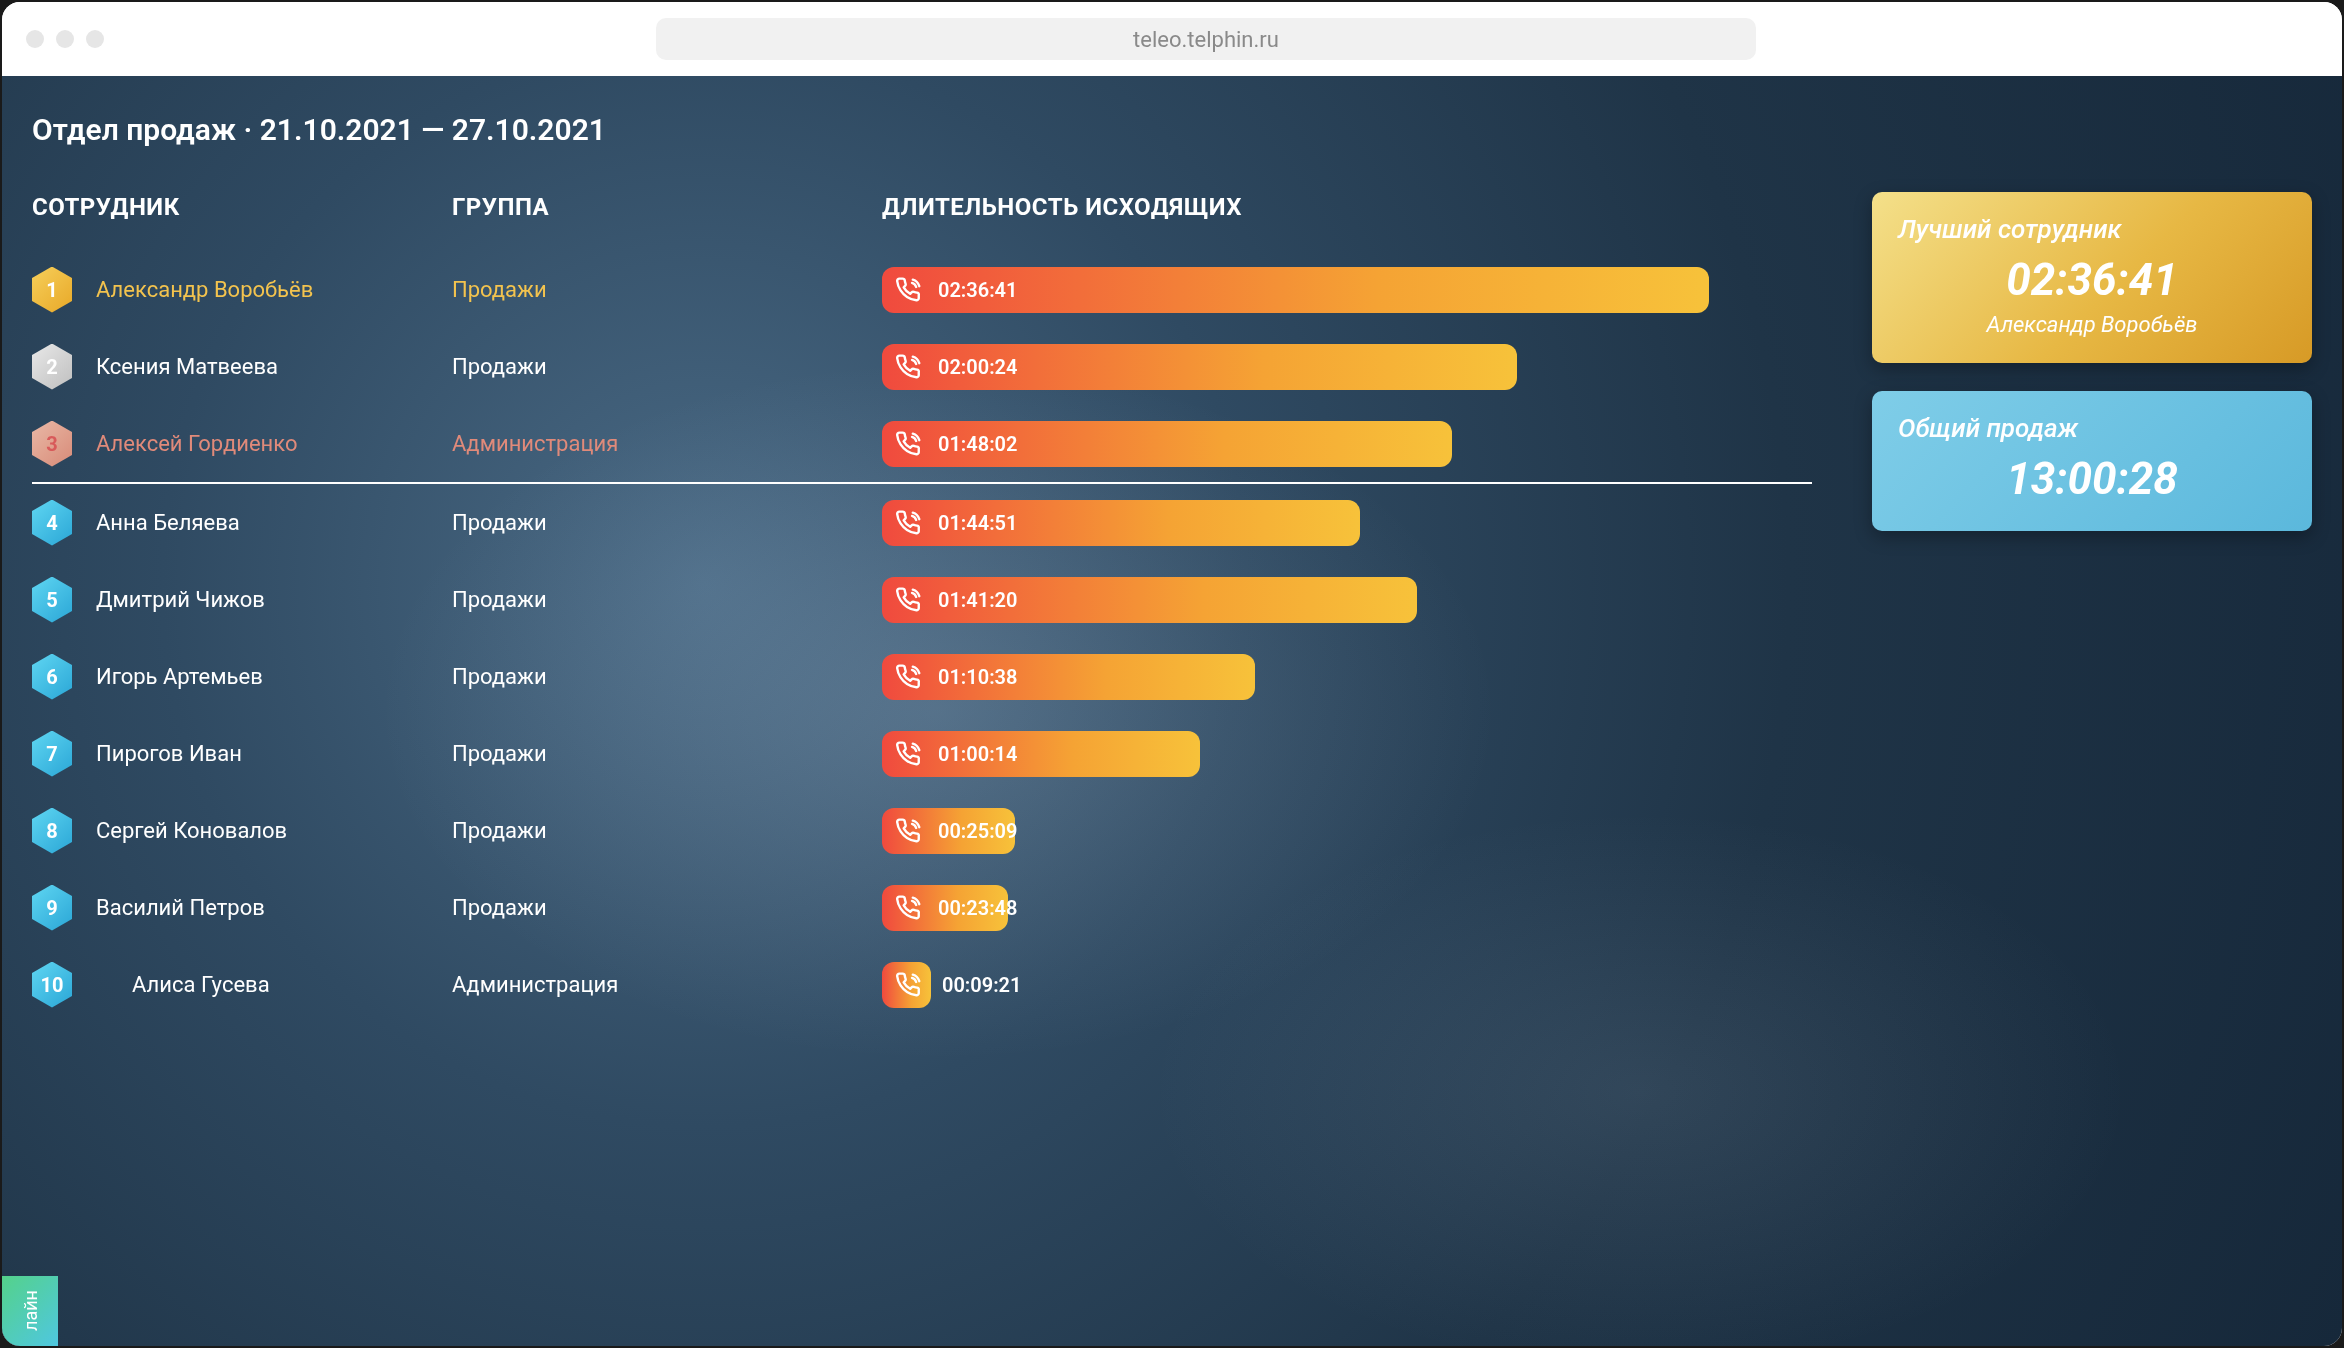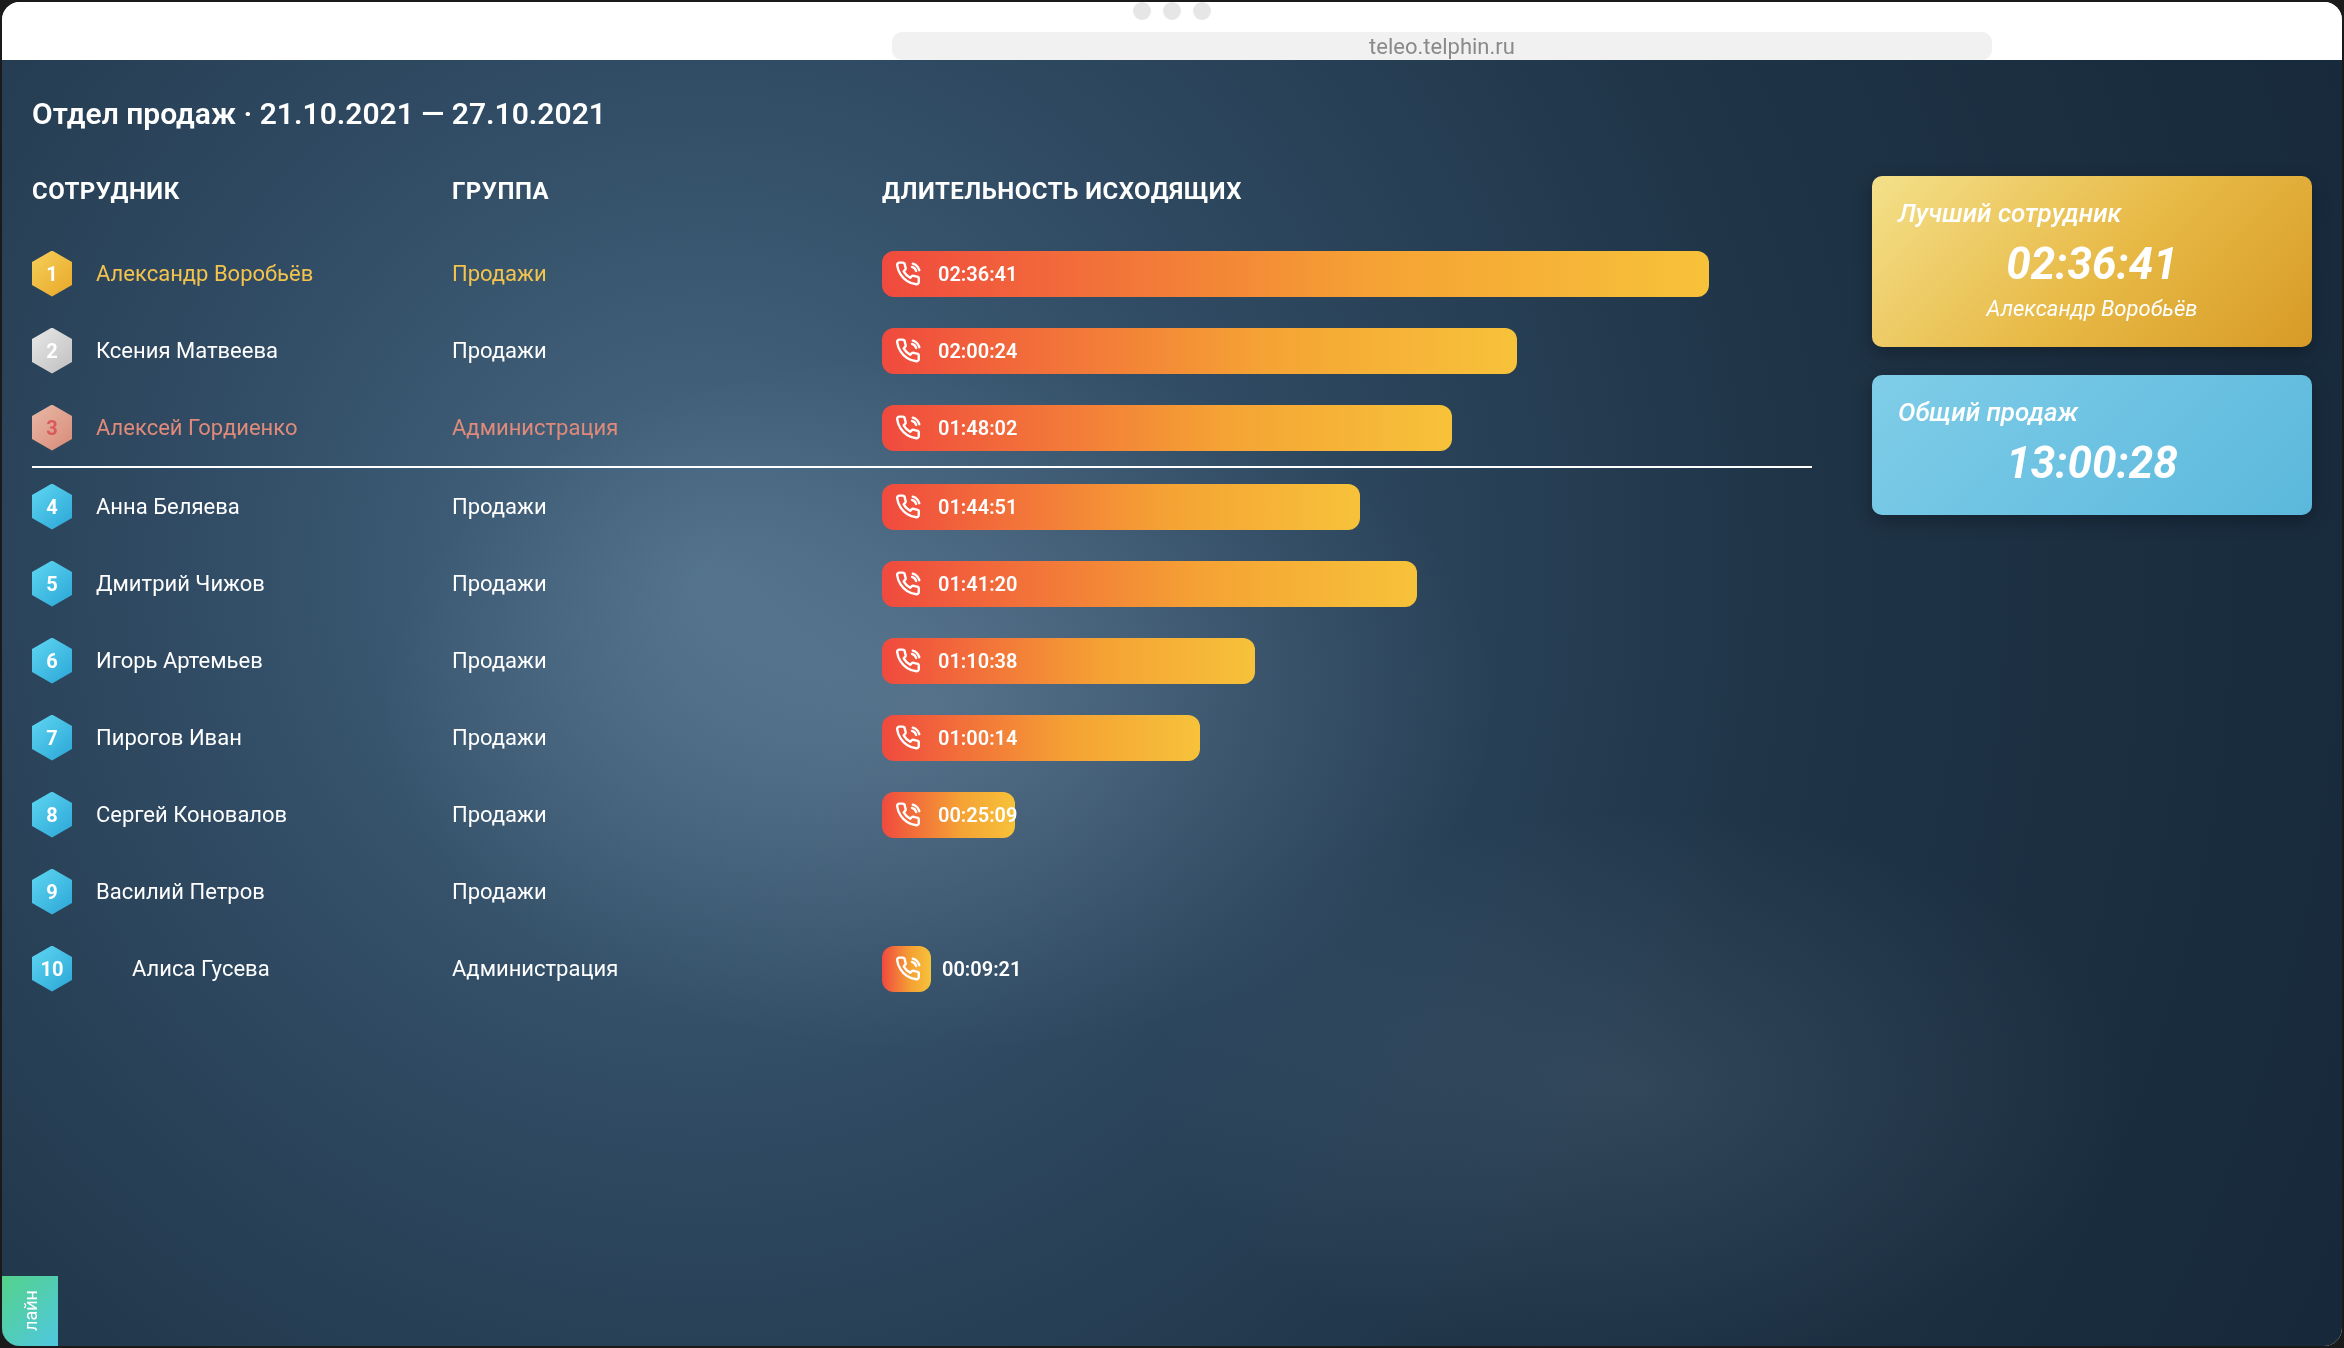--- a/index.html
+++ b/index.html
@@ -15,27 +15,26 @@
     width: 2340px;
     height: 1344px;
     margin: 2px;
     border-radius: 18px;
     overflow: hidden;
     background: #fff;
     display: flex;
     flex-direction: column;
   }
   .browser-chrome {
-    height: 58px;
+    height: 74px;
     background: #ffffff;
     display: flex;
     align-items: center;
     padding: 0 24px;
     gap: 12px;
-    flex-direction: column;
   }
   .traffic-lights {
     display: flex;
     gap: 12px;
   }
   .traffic-light {
     width: 18px; height: 18px; border-radius: 50%;
     background: #e6e6e6;
   }
   .url-bar {
@@ -367,20 +366,32 @@
                 </div>
               </div>
             </div>
           </div>
           <div class="row">
             <div class="col-employee" style="display: flex; align-items: center;">
               <div class="rank-badge rank-blue">9</div>
               <span class="emp-name name-default">Василий Петров</span>
             </div>
             <div class="col-group group-cell group-default">Продажи</div>
+            <div class="col-duration">
+              <div class="bar-wrap">
+                <div class="bar" style="width: 126px;">
+                  <svg class="phone-icon" viewBox="0 0 24 24" fill="none" stroke="#fff" stroke-width="2.2" stroke-linecap="round" stroke-linejoin="round">
+                    <path d="M15.5 2.5a9 9 0 0 1 6 6"></path>
+                    <path d="M14.8 5.4a5.5 5.5 0 0 1 3.8 3.8"></path>
+                    <path d="M21 16.5v3a2 2 0 0 1-2.2 2 19.8 19.8 0 0 1-8.6-3.1 19.5 19.5 0 0 1-6-6A19.8 19.8 0 0 1 1.1 3.7 2 2 0 0 1 3.1 1.5h3a2 2 0 0 1 2 1.7c.13 1 .37 2 .72 2.9a2 2 0 0 1-.45 2.1L7.1 9.5a16 16 0 0 0 6 6l1.3-1.3a2 2 0 0 1 2.1-.45c.94.35 1.93.6 2.9.72a2 2 0 0 1 1.7 2z"></path>
+                  </svg>
+                  <span class="bar-label">00:23:48</span>
+                </div>
+              </div>
+            </div>
           </div>
           <div class="row">
             <div class="col-employee" style="display: flex; align-items: center; gap: 36px;">
               <div class="rank-badge rank-blue">10</div>
               <span class="emp-name name-default">Алиса Гусева</span>
             </div>
             <div class="col-group group-cell group-default">Администрация</div>
             <div class="col-duration">
               <div class="bar-wrap">
                 <div class="bar" style="width: 49px;">

